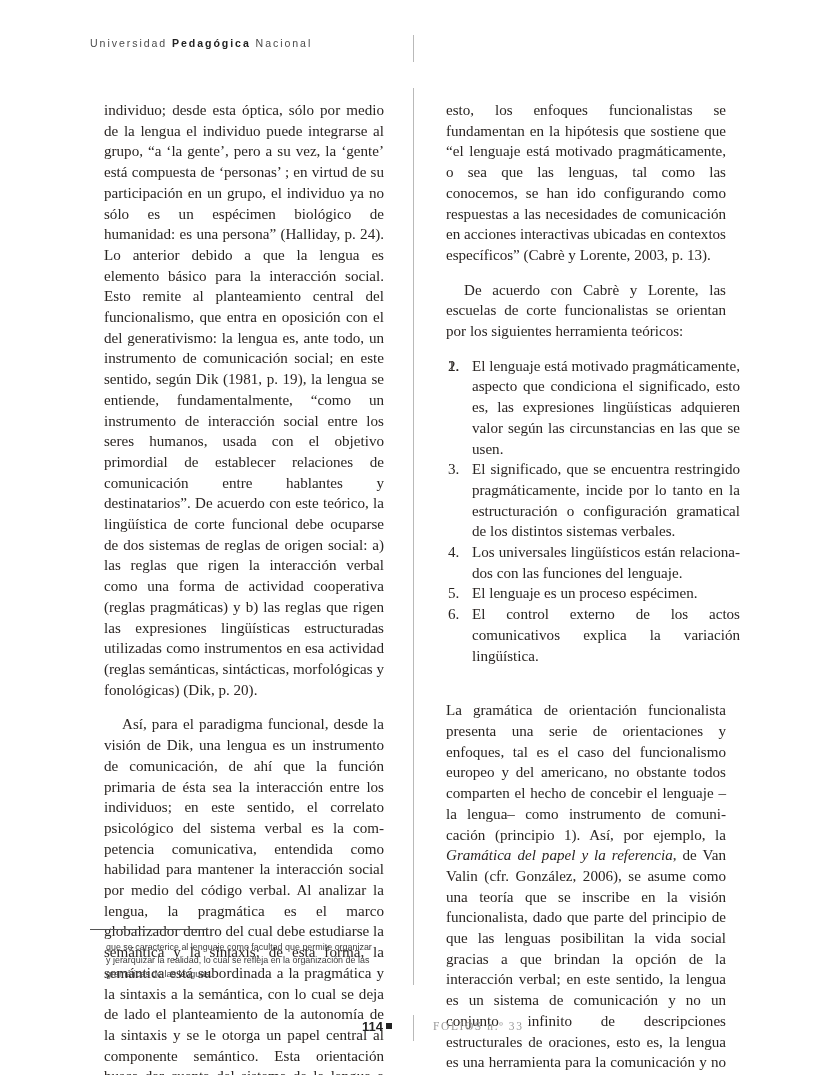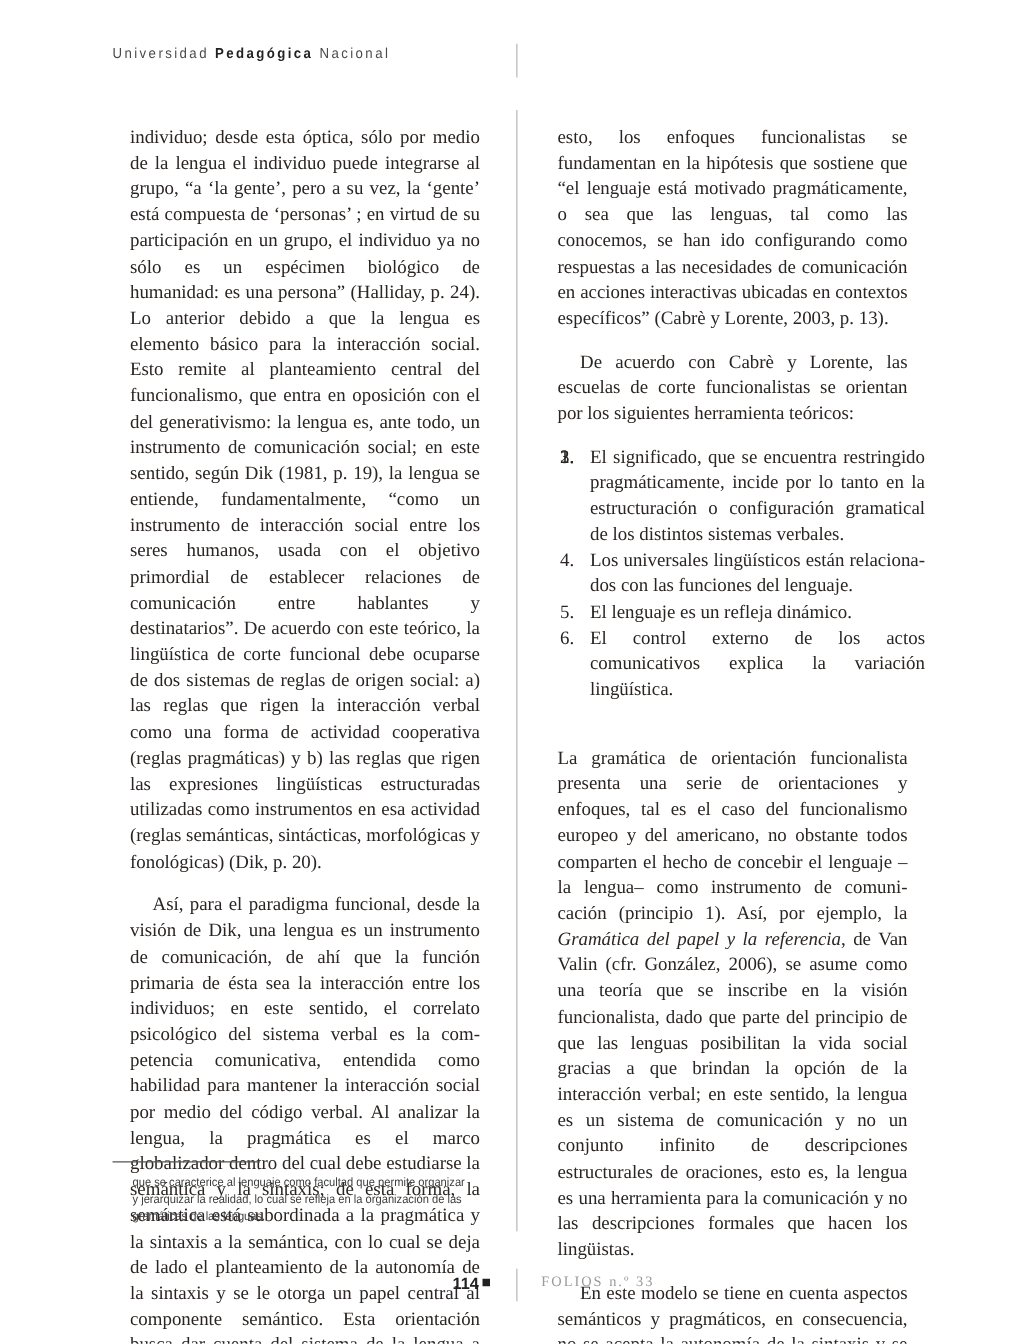--- a/index.html
+++ b/index.html
@@ -58,24 +58,24 @@
 </div>
 
 <div class="fn-rule"></div>
 <div class="footnote">que se caracterice al lenguaje como facultad que permite organizar y jerarquizar la realidad, lo cual se refleja en la organización de las gramáticas de las lenguas.</div>
 
 <div class="col col-right">
   <p>esto, los enfoques funcionalistas se fundamentan en la hipótesis que sostiene que “el lenguaje está motivado pragmáticamente, o sea que las lenguas, tal como las conocemos, se han ido configurando como respuestas a las necesidades de comunicación en acciones interactivas ubicadas en contextos es­pecíficos” (Cabrè y Lorente, 2003, p. 13).</p>
   <p class="indent">De acuerdo con Cabrè y Lorente, las escuelas de corte funcionalistas se orientan por los siguientes herramienta teóricos:</p>
   <ol class="list">
     <li><span class="num">1.</span></li>
-    <li><span class="num">2.</span></li>
+    <li><span class="num">2.</span><span>El lenguaje está motivado pragmáticamente, aspecto que condiciona el significado, esto es, las expresiones lingüísticas adquieren valor según las circunstancias en las que se usen.</span></li>
     <li><span class="num">3.</span><span>El significado, que se encuentra restringido pragmáticamente, incide por lo tanto en la estructuración o configuración gramatical de los distintos sistemas verbales.</span></li>
     <li><span class="num">4.</span><span>Los universales lingüísticos están relaciona­dos con las funciones del lenguaje.</span></li>
-    <li><span class="num">5.</span><span>El lenguaje es un refleja dinámico.</span></li>
+    <li><span class="num">5.</span><span>El lenguaje es un proceso espécimen.</span></li>
     <li><span class="num">6.</span><span>El control externo de los actos comunicativos explica la variación lingüística.</span></li>
   </ol>
   <div class="gap"></div>
   <p><span>La gramática de orientación funcionalista presenta una serie de orientaciones y enfoques, tal es el caso del funcionalismo europeo y del americano, no obstante todos comparten el hecho de concebir el lenguaje –la lengua– como instrumento de comuni­cación (principio 1). Así, por ejemplo, la </span><em>Gramática del papel y la referencia</em><span>, de Van Valin (cfr. González, 2006), se asume como una teoría que se inscribe en la visión funcionalista, dado que parte del principio de que las lenguas posibilitan la vida social gracias a que brindan la opción de la interacción verbal; en este sentido, la lengua es un sistema de comuni­cación y no un conjunto infinito de descripciones estructurales de oraciones, esto es, la lengua es una herramienta para la comunicación y no las descrip­ciones formales que hacen los lingüistas.</span></p>
   <p class="indent">En este modelo se tiene en cuenta aspectos semánticos y pragmáticos, en consecuencia, no se acepta la autonomía de la sintaxis y se postula la existencia de tres componentes en el sistema de</p>
 </div>
 
 <div class="pageno"><span>114</span><span class="sq"></span></div>
 <div class="vdiv" style="left:413px; top:1015px; height:26px;"></div>
 <div class="folio">FOLIOS n.º 33</div>

